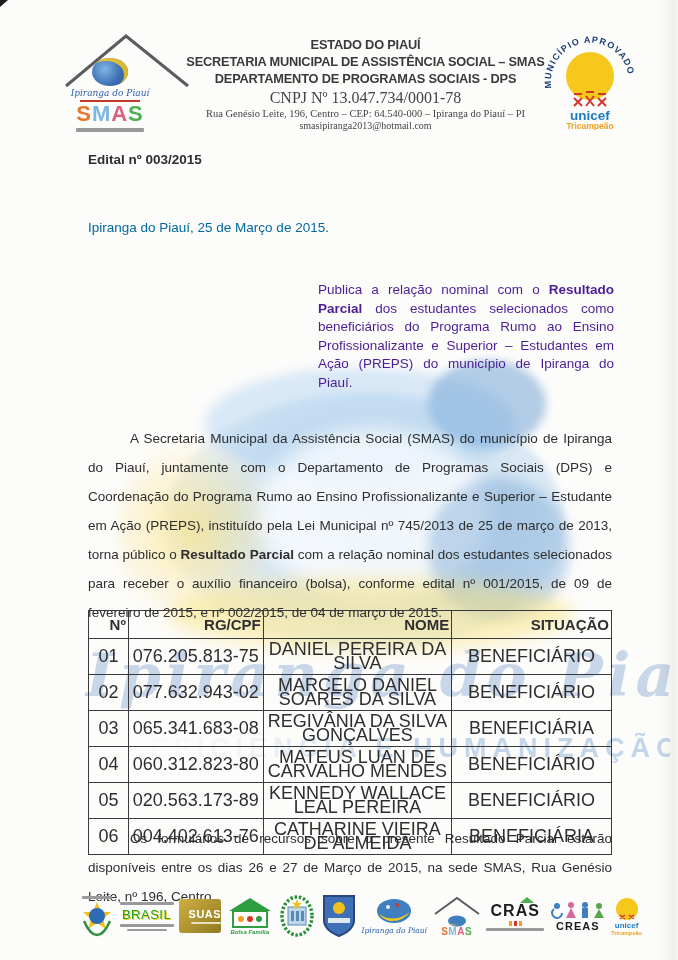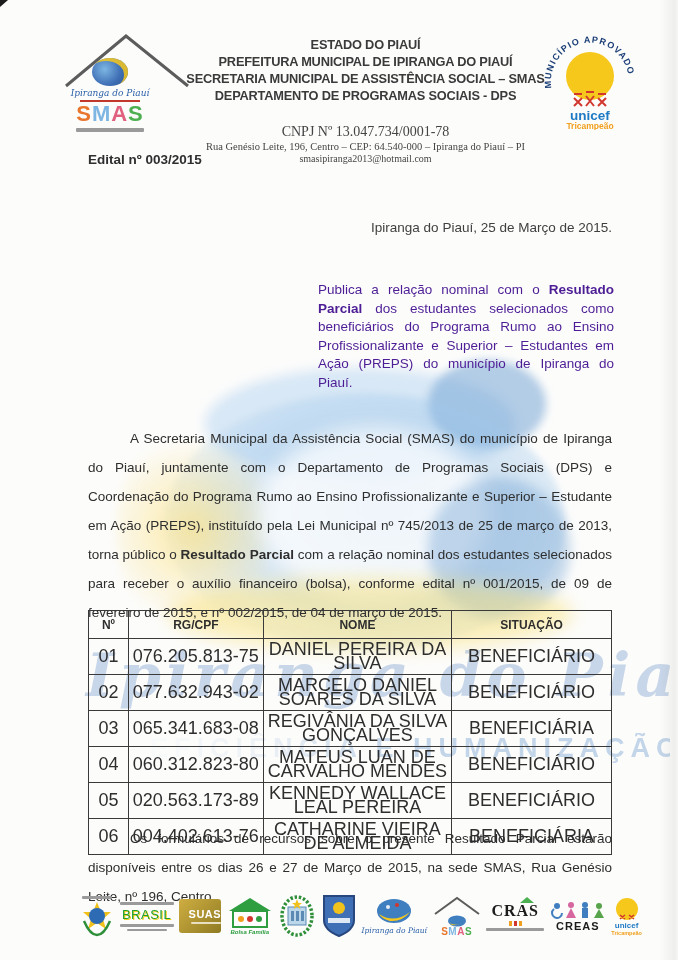--- a/index.html
+++ b/index.html
@@ -46,59 +46,59 @@
   .hll-letters{position:absolute;left:0px;top:72px;width:96px;text-align:center;
         font-size:22px;font-weight:bold;letter-spacing:1px;line-height:24px;}
   .hll-letters span:nth-child(1){color:#e8762d;}
   .hll-letters span:nth-child(2){color:#7db6e3;}
   .hll-letters span:nth-child(3){color:#e0607e;}
   .hll-letters span:nth-child(4){color:#4caf50;}
   .hll-caption{position:absolute;left:14px;top:98px;width:68px;height:4px;background:#9a9a9a;border-radius:1px;}
 
   .hdr-center{left:168px;top:36px;width:395px;text-align:center;}
   .hdr-center .org{font-weight:bold;font-size:12.8px;line-height:17px;color:#3a3a3a;letter-spacing:-0.2px;}
-  .hdr-center .cnpj{font-family:"Liberation Serif",serif;font-size:14px;margin-top:20px;color:#444;}
+  .hdr-center .cnpj{font-family:"Liberation Serif",serif;font-size:16px;margin-top:2px;color:#444;}
   .hdr-center .addr{font-family:"Liberation Serif",serif;font-size:10.5px;margin-top:1px;color:#444;}
   .hdr-center .mail{font-family:"Liberation Serif",serif;font-size:10px;margin-top:1px;color:#444;}
 
   .hdr-seal{left:538px;top:34px;width:104px;height:96px;}
 
   
   .edital{left:88px;top:152px;font-size:13.5px;font-weight:bold;color:#2e2e2e;}
-  .dateline{left:88px;top:220px;width:524px;text-align:right;font-size:13.5px;color:#404040;}
+  .dateline{left:88px;top:220px;width:524px;text-align:left;font-size:13.5px;color:#0369a1;}
   .intro{left:318px;top:281px;width:296px;font-size:13.5px;line-height:18.6px;text-align:justify;color:#4c1d95;}
   .bodypara{left:88px;top:424px;width:524px;font-size:13.5px;line-height:29px;text-align:justify;
         text-indent:42px;color:#2e2e2e;}
   .closing{left:88px;top:824px;width:524px;font-size:13.5px;line-height:29px;text-align:justify;
         text-indent:42px;color:#2e2e2e;}
   .b{font-weight:bold;}
 
   
   .tablewrap{left:88px;top:610px;width:524px;}
   table{border-collapse:collapse;width:524px;background:transparent;}
   th,td{border:1.5px solid #3a3a3a;text-align:center;vertical-align:middle;color:#2e2e2e;}
-  th{font-size:12px;font-weight:bold;height:25px;padding:1px 2px;}
+  th{font-size:15px;font-weight:bold;height:25px;padding:1px 2px;text-align:right;}
   td{font-size:18px;line-height:13.5px;padding:4px 3px;}
 
   
   .footer{left:80px;top:884px;width:562px;height:64px;display:flex;justify-content:space-between;align-items:center;z-index:2;}
   .flogo{display:flex;flex-direction:column;align-items:center;justify-content:center;}
   .graybar{background:#9a9a9a;border-radius:1px;}
   .brasil-word{font-size:13px;font-weight:normal;color:#1f9e31;text-shadow:1px 1px 0 #f2d21c;letter-spacing:0.5px;}
   .suas-box{width:42px;height:34px;border-radius:3px;background:linear-gradient(135deg,#cfae42 0%,#8f7b22 100%);
         display:flex;flex-direction:column;align-items:flex-end;justify-content:center;}
   .suas-box .t{color:#fff;font-weight:bold;font-size:11px;letter-spacing:0.5px;}
   .bolsa-text{font-size:6px;font-weight:bold;font-style:italic;color:#2f9e41;}
   .ipg-script{font-family:"DejaVu Serif",serif;font-style:italic;font-size:7.5px;color:#2a5fa8;white-space:nowrap;}
   .smas-mini-letters{font-size:10px;font-weight:bold;letter-spacing:0.5px;line-height:10px;}
   .smas-mini-letters span:nth-child(1){color:#e8762d;}
   .smas-mini-letters span:nth-child(2){color:#7db6e3;}
   .smas-mini-letters span:nth-child(3){color:#e0607e;}
   .smas-mini-letters span:nth-child(4){color:#4caf50;}
-  .cras-text{position:relative;font-size:16px;font-weight:bold;color:#1c1c1c;letter-spacing:1px;font-family:Liberation Serif, serif;}
+  .cras-text{position:relative;font-size:16px;font-weight:bold;color:#1c1c1c;letter-spacing:1px;font-family:Liberation Sans, sans-serif;}
   .cras-roof{position:absolute;left:29px;top:-5px;width:0;height:0;
         border-left:7px solid transparent;border-right:7px solid transparent;border-bottom:6px solid #4caf50;}
   .creas-text{font-size:11px;font-weight:bold;color:#1c1c1c;letter-spacing:1px;}
   .unicef-mini-brand{font-size:8px;font-weight:bold;color:#1f7ac4;}
   .unicef-mini-sub{font-size:5.5px;font-weight:bold;color:#f0a01e;}
 </style>
 </head>
 <body>
 
 <div class="page">
@@ -122,21 +122,20 @@
     <div class="hll-script">Ipiranga do Piauí</div>
     <div class="hll-rule"></div>
     <div class="hll-letters">
       <span>S</span><span>M</span><span>A</span><span>S</span>
     </div>
     <div class="hll-caption"></div>
   </div>
 
   <div class="abs hdr-center">
     <div class="org">ESTADO DO PIAUÍ</div>
-    <div class="org">PREFEITURA MUNICIPAL DE IPIRANGA DO PIAUÍ</div>
     <div class="org">SECRETARIA MUNICIPAL DE ASSISTÊNCIA SOCIAL – SMAS</div>
     <div class="org">DEPARTAMENTO DE PROGRAMAS SOCIAIS - DPS</div>
     <div class="cnpj">CNPJ Nº 13.047.734/0001-78</div>
     <div class="addr">Rua Genésio Leite, 196, Centro – CEP: 64.540-000 – Ipiranga do Piauí – PI</div>
     <div class="mail">smasipiranga2013@hotmail.com</div>
   </div>
 
   <div class="abs hdr-seal">
     <svg width="104" height="96" viewBox="0 0 104 96" xmlns="http://www.w3.org/2000/svg">
       <defs>

